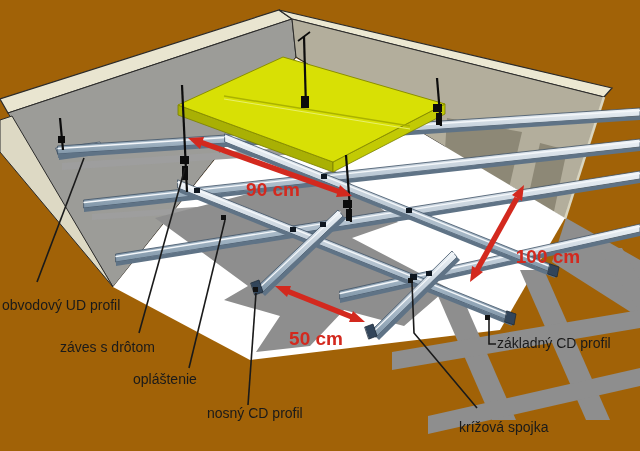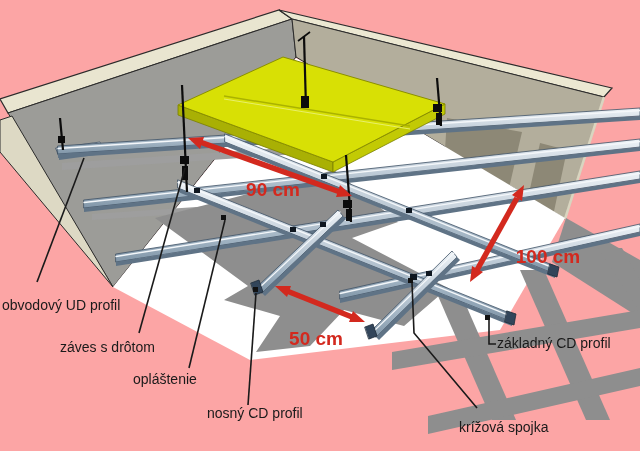--- a/index.html
+++ b/index.html
@@ -1,16 +1,16 @@
 <!DOCTYPE html>
 <html><head>
 <meta charset="utf-8">
 <style>
   html,body{margin:0;padding:0;background:#ffffff;}
-  .stage{position:relative;width:640px;height:451px;background:#fca5a5;overflow:hidden;
+  .stage{position:relative;width:640px;height:451px;background:#a16207;overflow:hidden;
          font-family:"Liberation Sans", sans-serif;}
   .stage svg{position:absolute;left:0;top:0;}
   text.part-label{font-size:14px;fill:#1a1a1a;}
   text.dim-label{font-size:19px;font-weight:bold;fill:#d3291e;}
 </style>
 </head>
 <body>
 
 <div class="stage">
 <svg width="640" height="451" viewBox="0 0 640 451">

